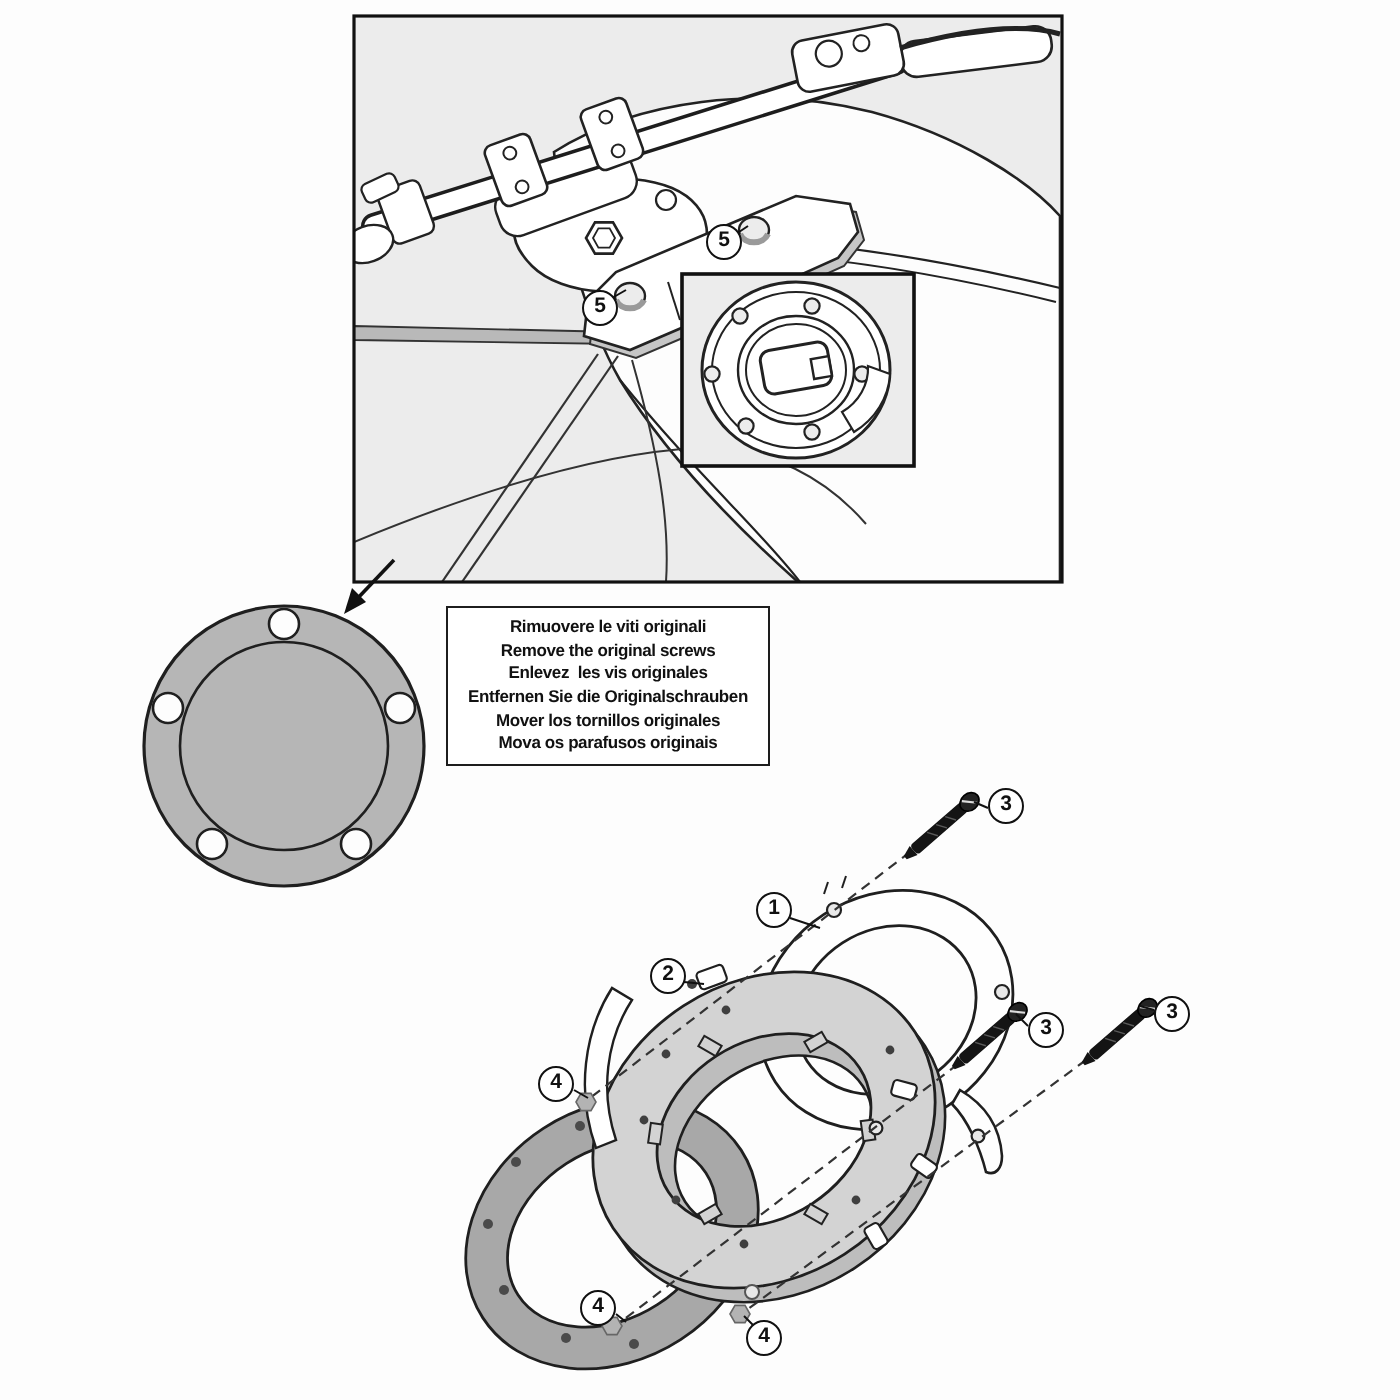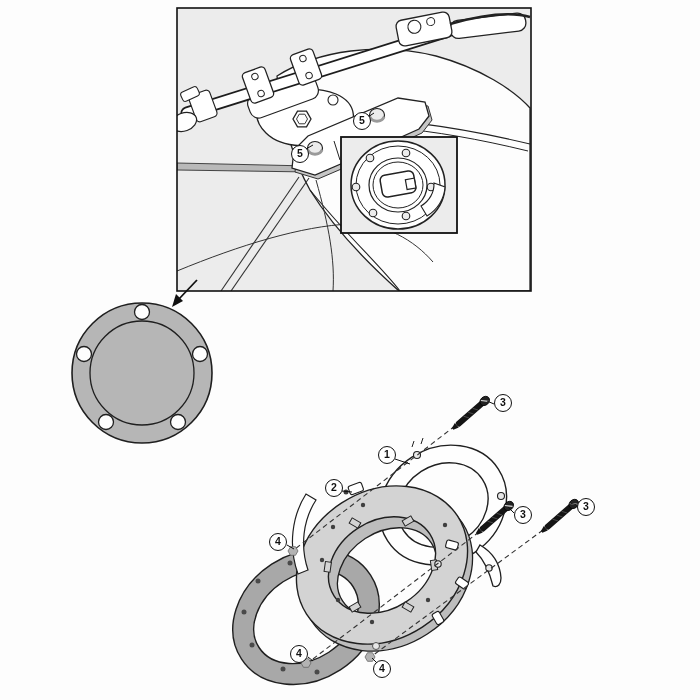--- a/index.html
+++ b/index.html
@@ -235,20 +235,28 @@
       <line x1="494" y1="404" x2="487" y2="401"></line>
       <line x1="514" y1="513" x2="508" y2="507"></line>
       <line x1="577" y1="505" x2="570" y2="503"></line>
       <line x1="287" y1="545" x2="294" y2="549"></line>
       <line x1="308" y1="657" x2="313" y2="661"></line>
       <line x1="377" y1="663" x2="372" y2="658"></line>
     </g>
   </g>
 </svg>
 
+<div class="textbox">
+  <div class="tline">Rimuovere le viti originali</div>
+  <div class="tline">Remove the original screws</div>
+  <div class="tline">Enlevez  les vis originales</div>
+  <div class="tline">Entfernen Sie die Originalschrauben</div>
+  <div class="tline">Mover los tornillos originales</div>
+  <div class="tline">Mova os parafusos originais</div>
+</div>
 
 <div class="callout" style="left:291px;top:145px;">5</div>
 <div class="callout" style="left:353px;top:112px;">5</div>
 <div class="callout" style="left:378px;top:446px;">1</div>
 <div class="callout" style="left:325px;top:479px;">2</div>
 <div class="callout" style="left:494px;top:394px;">3</div>
 <div class="callout" style="left:514px;top:506px;">3</div>
 <div class="callout" style="left:577px;top:498px;">3</div>
 <div class="callout" style="left:269px;top:533px;">4</div>
 <div class="callout" style="left:290px;top:645px;">4</div>

